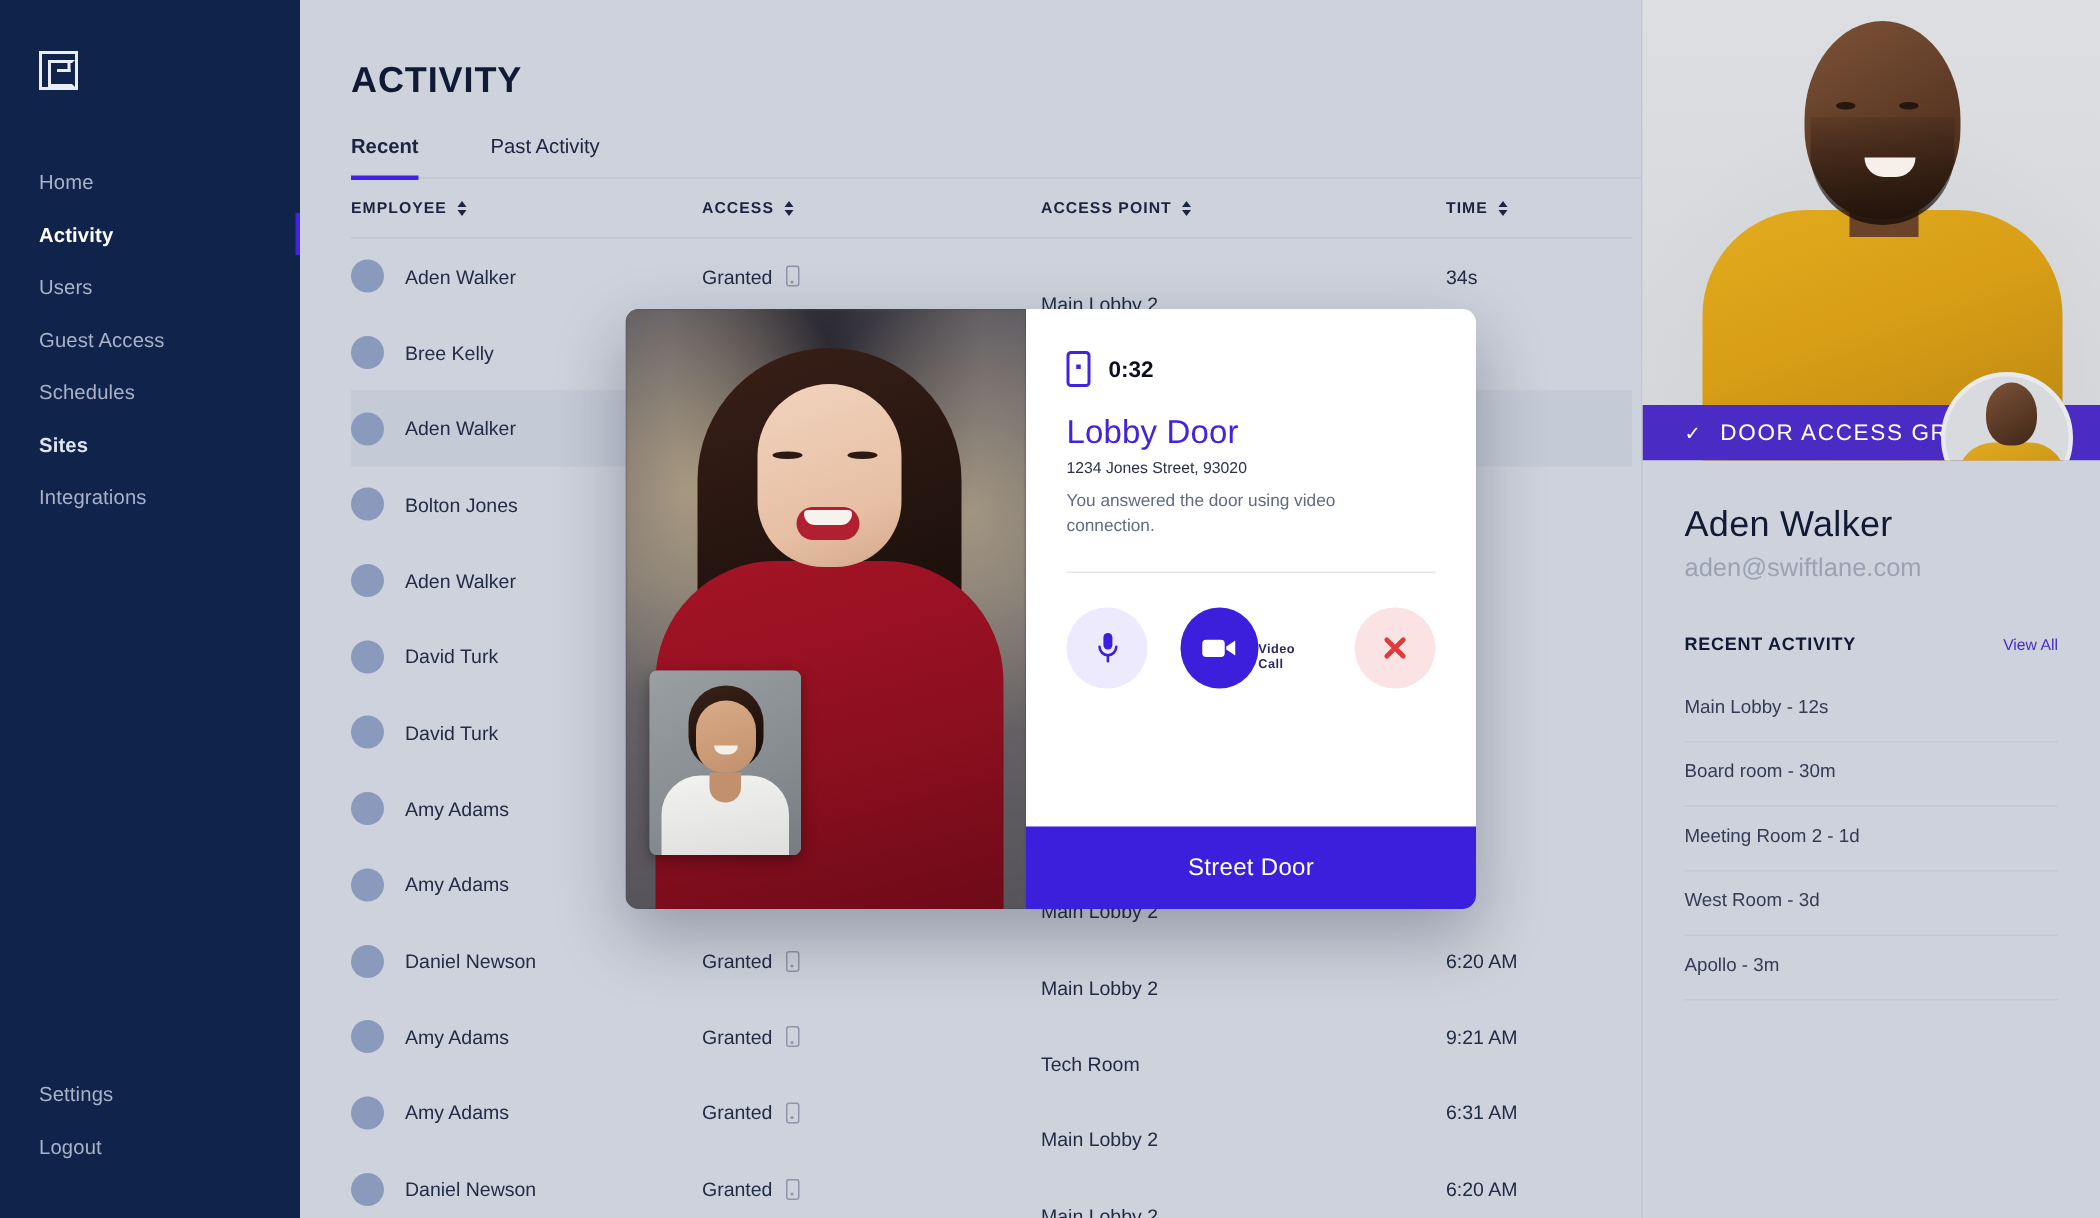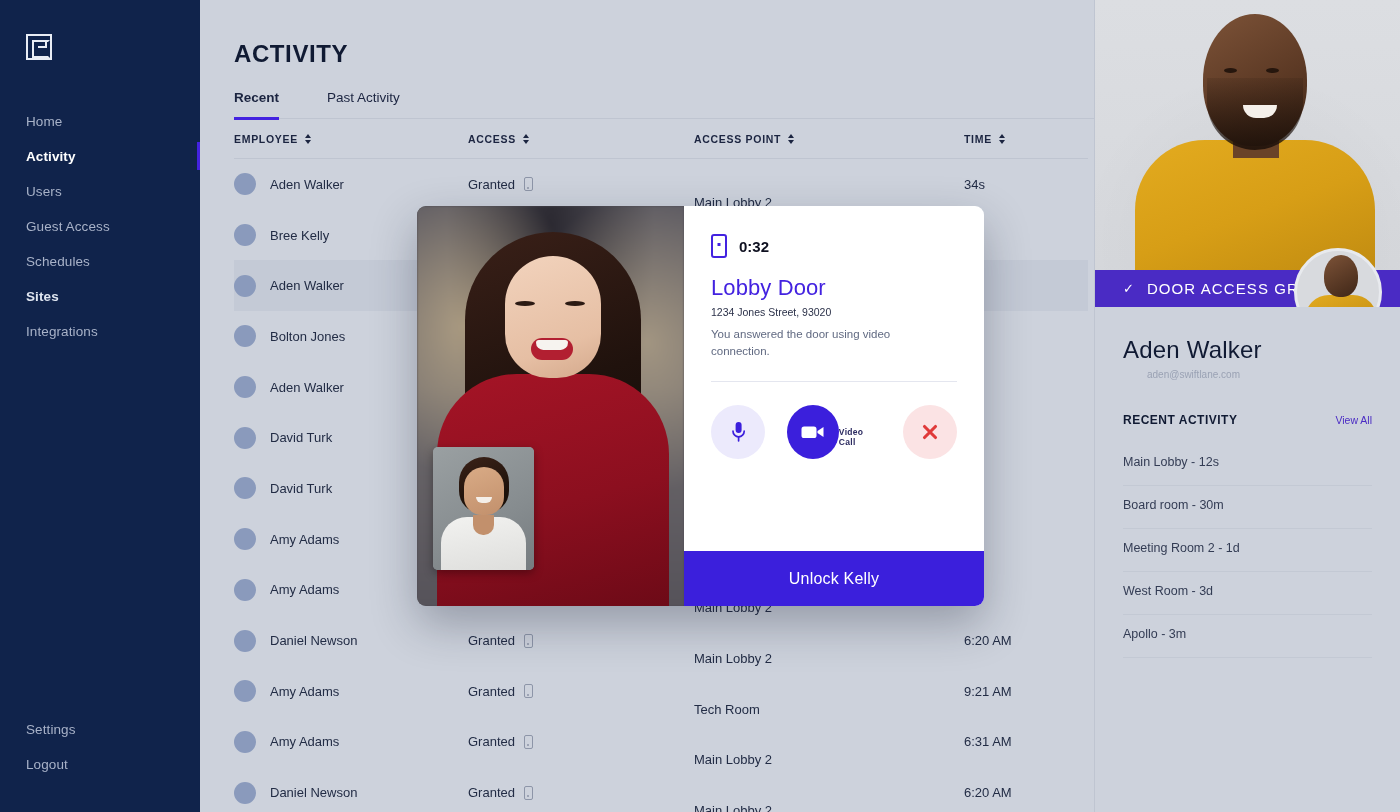--- a/index.html
+++ b/index.html
@@ -205,21 +205,21 @@
     border-radius: 50% 50% 44% 44%;
     background: linear-gradient(150deg,#7d5338,#3f2617); }
   .avatar-lg .ib { position: absolute; left: 8px; top: 44px; width: 72px; height: 48px;
     border-radius: 24px 24px 0 0;
     background: linear-gradient(160deg,#e3ab1f,#b9850f); }
 
   .rp-body { padding: 0 28px; }
   .rp-name {
     margin-top: 29px; font-size: 24px; color: #101a33; letter-spacing: .2px;
   }
-  .rp-email { margin-top: 5px; font-size: 10px; color: #9aa2b4; margin-left: 24px; }
+  .rp-email { margin-top: 5px; font-size: 17px; color: #9aa2b4; }
   .rp-sec {
     margin-top: 33px; display: flex; align-items: baseline; justify-content: space-between;
   }
   .rp-sec-title {
     font-size: 12px; font-weight: bold; color: #101a33; letter-spacing: .5px;
   }
   .rp-viewall { font-size: 10.5px; color: #4a2bc4; cursor: pointer; }
   .rp-list { margin-top: 16px; }
   .rp-item {
     font-size: 12.5px; color: #333c54;
@@ -686,17 +686,17 @@
             <div class="ctrl end">
               <svg width="20" height="20" viewBox="0 0 20 20">
                 <path d="M4.5 4.5 L15.5 15.5 M15.5 4.5 L4.5 15.5" stroke="#e03a3a" stroke-width="3.1" stroke-linecap="round"></path>
               </svg>
             </div>
             <div class="ctrl-label"></div>
           </div>
         </div>
       </div>
 
-      <div class="unlock">Unlock Kelly</div>
+      <div class="unlock">Street Door</div>
     </div>
   </div>
 
 </div>
 
 </body></html>

